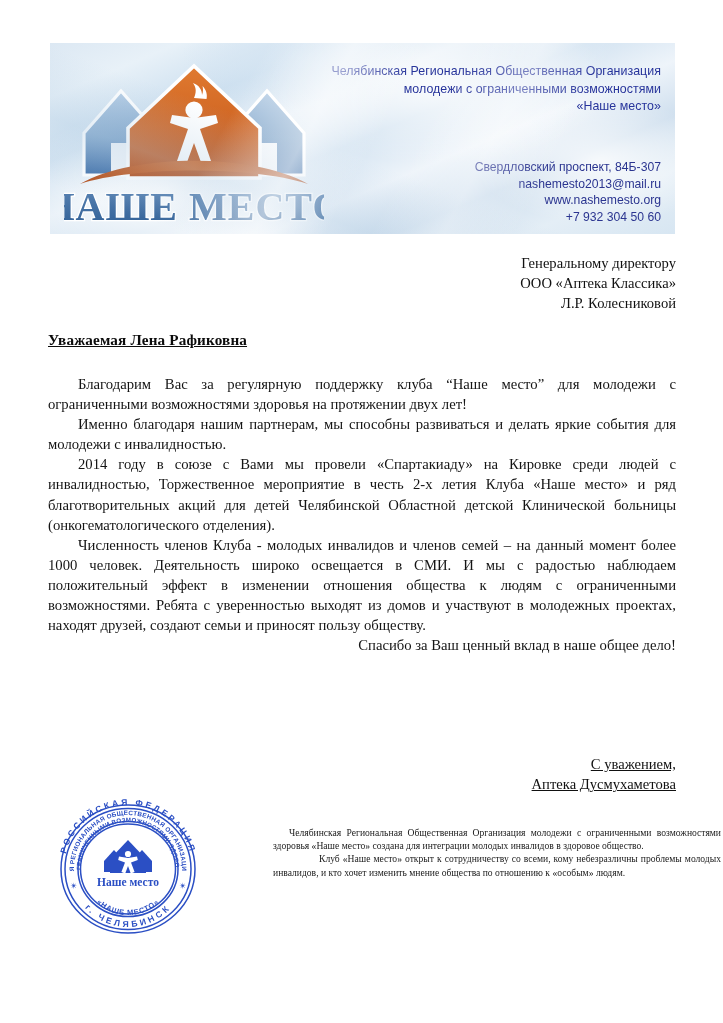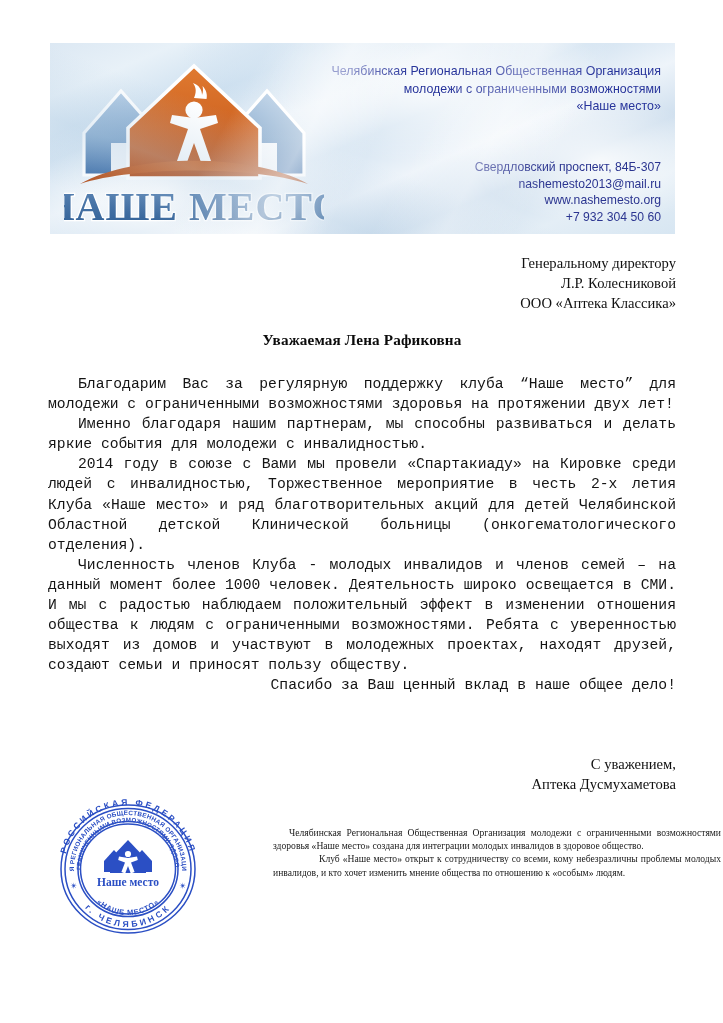--- a/index.html
+++ b/index.html
@@ -113,60 +113,60 @@
     color: #111;
   }
   .addressee .ln { display: block; }
 
   
   .salutation {
     position: absolute;
     left: 48px;
     top: 331px;
     width: 628px;
-    text-align: center;
+    text-align: left;
     font-weight: bold;
     font-size: 15.2px;
     letter-spacing: 0.15px;
     color: #0b0b0b;
+    text-decoration: underline;
   }
 
   
   .body-text {
     position: absolute;
     left: 48px;
     top: 374px;
     width: 628px;
     font-size: 14.7px;
     line-height: 20.1px;
     text-align: justify;
     color: #141414;
   }
   .body-text p {
     margin: 0;
     text-indent: 30px;
     text-align: justify;
-    font-family: Liberation Mono, monospace;
   }
   .body-text p.last-natural {
     text-align: right;
   }
 
   
   .signature {
     position: absolute;
     right: 47px;
     top: 754px;
     width: 440px;
     text-align: right;
     font-size: 14.6px;
     line-height: 20.4px;
     color: #111;
   }
-  .signature .ln { display: block; }
+  .signature .ln { display: block; text-decoration: underline; }
 
   
   .seal {
     position: absolute;
     left: 48px;
     top: 793px;
     width: 168px;
     height: 146px;
   }
   .seal-svg { display: block; width: 168px; height: 146px; }
@@ -266,22 +266,22 @@
     <div class="lh-contacts">
       <span class="ln">Свердловский проспект, 84Б-307</span>
       <span class="ln">nashemesto2013@mail.ru</span>
       <span class="ln">www.nashemesto.org</span>
       <span class="ln">+7 932 304 50 60</span>
     </div>
   </div>
 
   <div class="addressee">
     <span class="ln">Генеральному директору</span>
+    <span class="ln">ООО «Аптека Классика»</span>
     <span class="ln">Л.Р. Колесниковой</span>
-    <span class="ln">ООО «Аптека Классика»</span>
   </div>
 
   <div class="salutation">Уважаемая Лена Рафиковна</div>
 
   <div class="body-text">
     <p>Благодарим Вас за регулярную поддержку клуба “Наше место” для молодежи с ограниченными возможностями здоровья на протяжении двух лет!</p>
     <p>Именно благодаря нашим партнерам, мы способны развиваться и делать яркие события для молодежи с инвалидностью.</p>
     <p>2014 году в союзе с Вами мы провели «Спартакиаду» на Кировке среди людей с инвалидностью, Торжественное мероприятие в честь 2-х летия Клуба «Наше место» и ряд благотворительных акций для детей Челябинской Областной детской Клинической больницы (онкогематологического отделения).</p>
     <p>Численность членов Клуба  - молодых инвалидов и членов семей – на данный момент более 1000 человек. Деятельность широко освещается в СМИ. И мы с радостью наблюдаем положительный эффект в изменении отношения общества к людям с ограниченными возможностями. Ребята с уверенностью выходят из домов и участвуют в молодежных проектах, находят друзей, создают семьи и приносят пользу обществу.</p>
     <p class="last-natural">Спасибо за Ваш ценный вклад в наше общее дело!</p>

